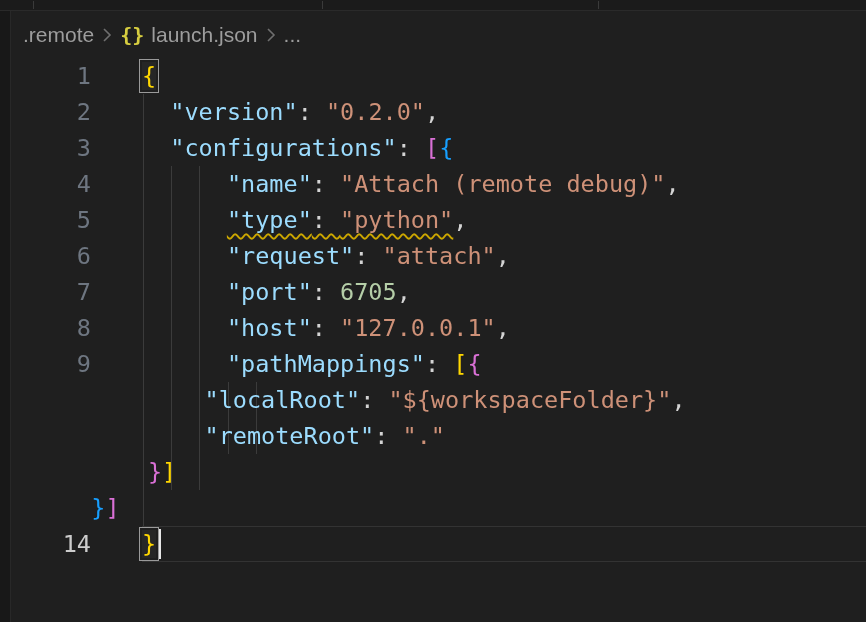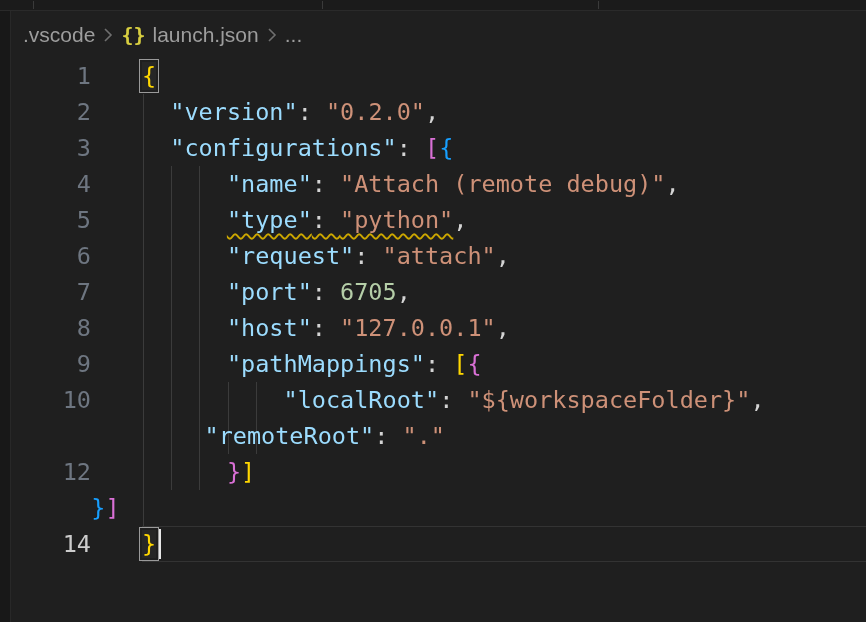--- a/index.html
+++ b/index.html
@@ -131,21 +131,21 @@
   <div class="tab-sep" style="left:33px"></div>
   <div class="tab-sep" style="left:322px"></div>
   <div class="tab-sep" style="left:598px"></div>
 </div>
 
 <div class="side-strip"></div>
 
 <div class="editor">
 
   <div class="breadcrumbs">
-    <span class="crumb">.vscode</span>
+    <span class="crumb">.remote</span>
     <svg class="chev" width="12" height="20" viewBox="0 0 12 20">
       <path d="M3 4 L9 10 L3 16" fill="none" stroke="#6f6f6f" stroke-width="1.6"></path>
     </svg>
     <span class="json-icon">{}</span>
     <span class="crumb">launch.json</span>
     <svg class="chev" width="12" height="20" viewBox="0 0 12 20">
       <path d="M3 4 L9 10 L3 16" fill="none" stroke="#6f6f6f" stroke-width="1.6"></path>
     </svg>
     <span class="crumb">...</span>
   </div>
@@ -187,28 +187,26 @@
         </div>
         <div class="line">
           <div class="num">8</div>
           <div class="content"><span>      </span><span class="tk-key">"host"</span><span class="tk-pun">: </span><span class="tk-str">"127.0.0.1"</span><span class="tk-pun">,</span></div>
         </div>
         <div class="line">
           <div class="num">9</div>
           <div class="content"><span>      </span><span class="tk-key">"pathMappings"</span><span class="tk-pun">: </span><span class="tk-b1">[</span><span class="tk-b2">{</span></div>
         </div>
         <div class="line">
-          <div class="num">10</div>
           <div class="content"><span>          </span><span class="tk-key">"localRoot"</span><span class="tk-pun">: </span><span class="tk-str">"${workspaceFolder}"</span><span class="tk-pun">,</span></div>
         </div>
         <div class="line">
           <div class="content"><span>          </span><span class="tk-key">"remoteRoot"</span><span class="tk-pun">: </span><span class="tk-str">"."</span></div>
         </div>
         <div class="line">
-          <div class="num">12</div>
           <div class="content"><span>      </span><span class="tk-b2">}</span><span class="tk-b1">]</span></div>
         </div>
         <div class="line">
           <div class="content"><span>  </span><span class="tk-b3">}</span><span class="tk-b2">]</span></div>
         </div>
         <div class="line current">
           <div class="num active">14</div>
           <div class="content"><span class="tk-b1 match">}</span><span class="cursor"></span></div>
         </div>
       </div>

